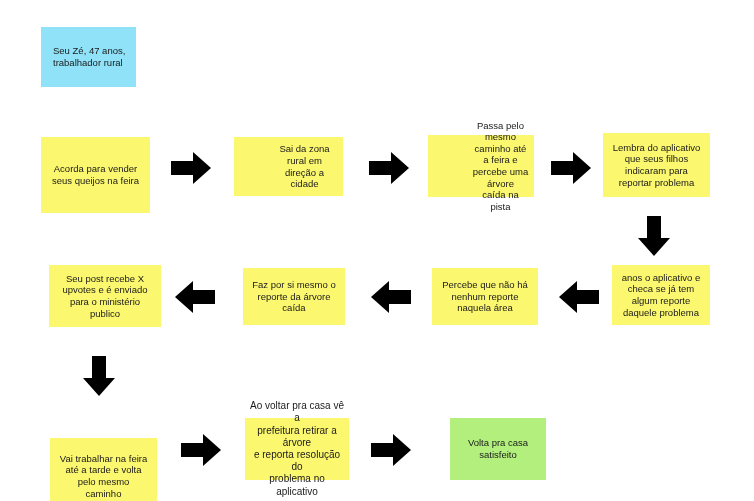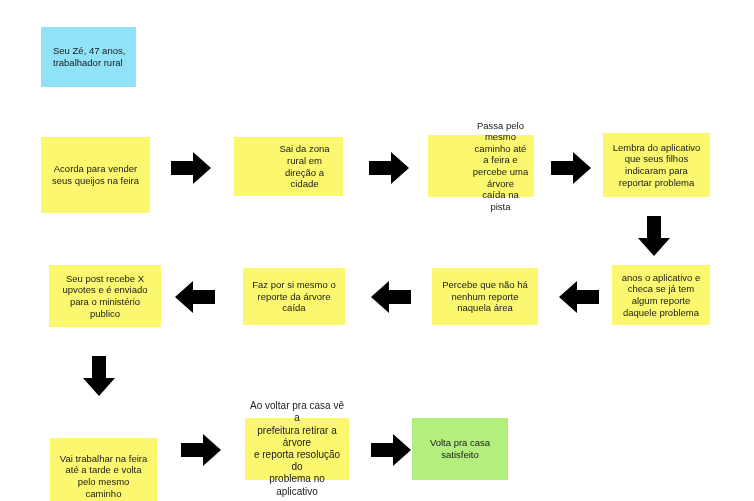--- a/index.html
+++ b/index.html
@@ -161,16 +161,16 @@
 prefeitura retirar a árvore
 e reporta resolução do
 problema no aplicativo</div>
 
   <div class="arrow" style="left:371px; top:432px; width:40px; height:36px;">
     <svg width="40" height="36" viewBox="0 0 40 36">
       <path d="M0 11 L22 11 L22 2 L40 18 L22 34 L22 25 L0 25 Z" fill="#000000"></path>
     </svg>
   </div>
 
-  <div class="node node-end" style="left:412px; top:418px; width:96px; height:62px;">Volta pra casa
+  <div class="node node-end" style="left:450px; top:418px; width:96px; height:62px;">Volta pra casa
 satisfeito</div>
 
 </div>
 
 </body></html>

